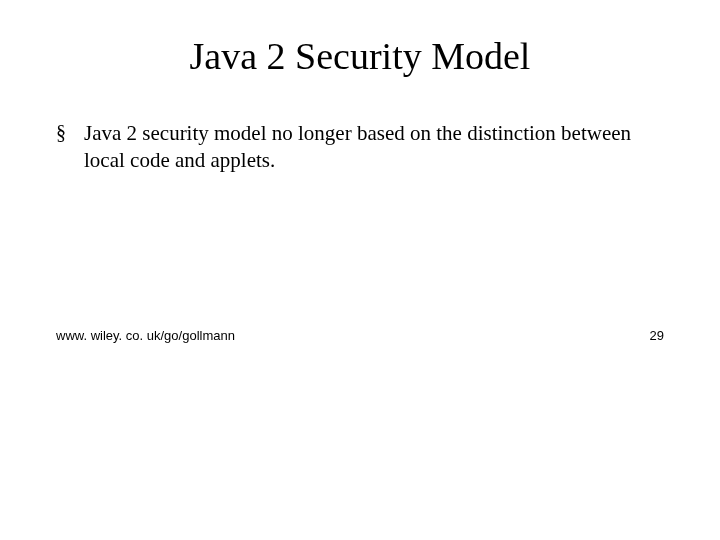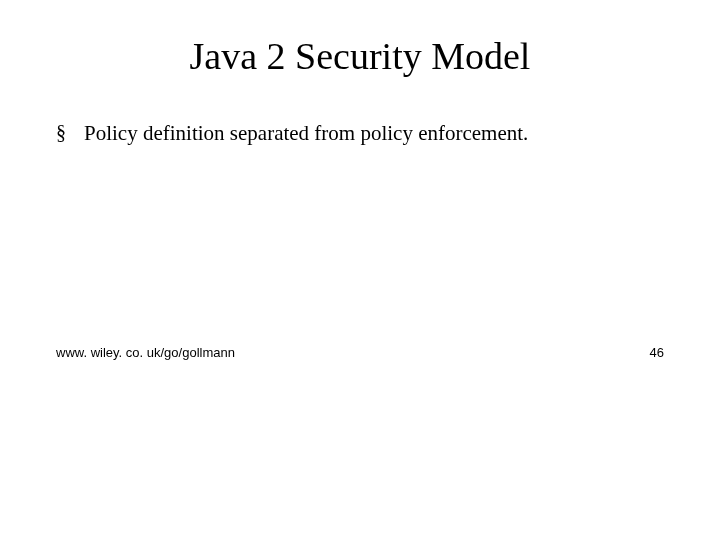--- a/index.html
+++ b/index.html
@@ -2,27 +2,27 @@
 <html><head>
 <meta charset="utf-8">
 <style>
   * { margin: 0; padding: 0; box-sizing: border-box; }
   html, body { width: 720px; height: 540px; background: #fff; font-family: "Times New Roman", Times, serif; color: #000; }
   .slide { width: 720px; height: 388px; position: relative; padding: 28px 56px 0 56px; }
   .title { font-size: 38px; text-align: center; margin-top: 6px; margin-bottom: 42px; font-weight: 400; }
   .bullets { list-style: none; font-size: 21px; line-height: 1.28; }
   .bullets li { position: relative; padding-left: 28px; margin-bottom: 2px; }
   .bullets li::before { content: "§"; position: absolute; left: 0; top: 0; font-size: 20px; }
-  .footer { position: absolute; bottom: 28px; left: 56px; right: 56px; display: flex; justify-content: space-between; font-size: 13px; font-family: Arial, Helvetica, sans-serif; color: #000; }
+  .footer { position: absolute; bottom: 45px; left: 56px; right: 56px; display: flex; justify-content: space-between; font-size: 13px; font-family: Arial, Helvetica, sans-serif; color: #000; }
 </style>
 </head>
 <body>
 
 <div class="slide">
   <h1 class="title">Java 2 Security Model</h1>
   <ul class="bullets">
-    <li><span>Policy definition separated from policy enforcement.</span></li>
+    <li><span>Java 2 security model no longer based on the distinction between local code and applets.</span></li>
   </ul>
   <div class="footer">
     <span>www. wiley. co. uk/go/gollmann</span>
-    <span>46</span>
+    <span>29</span>
   </div>
 </div>
 
 </body></html>

